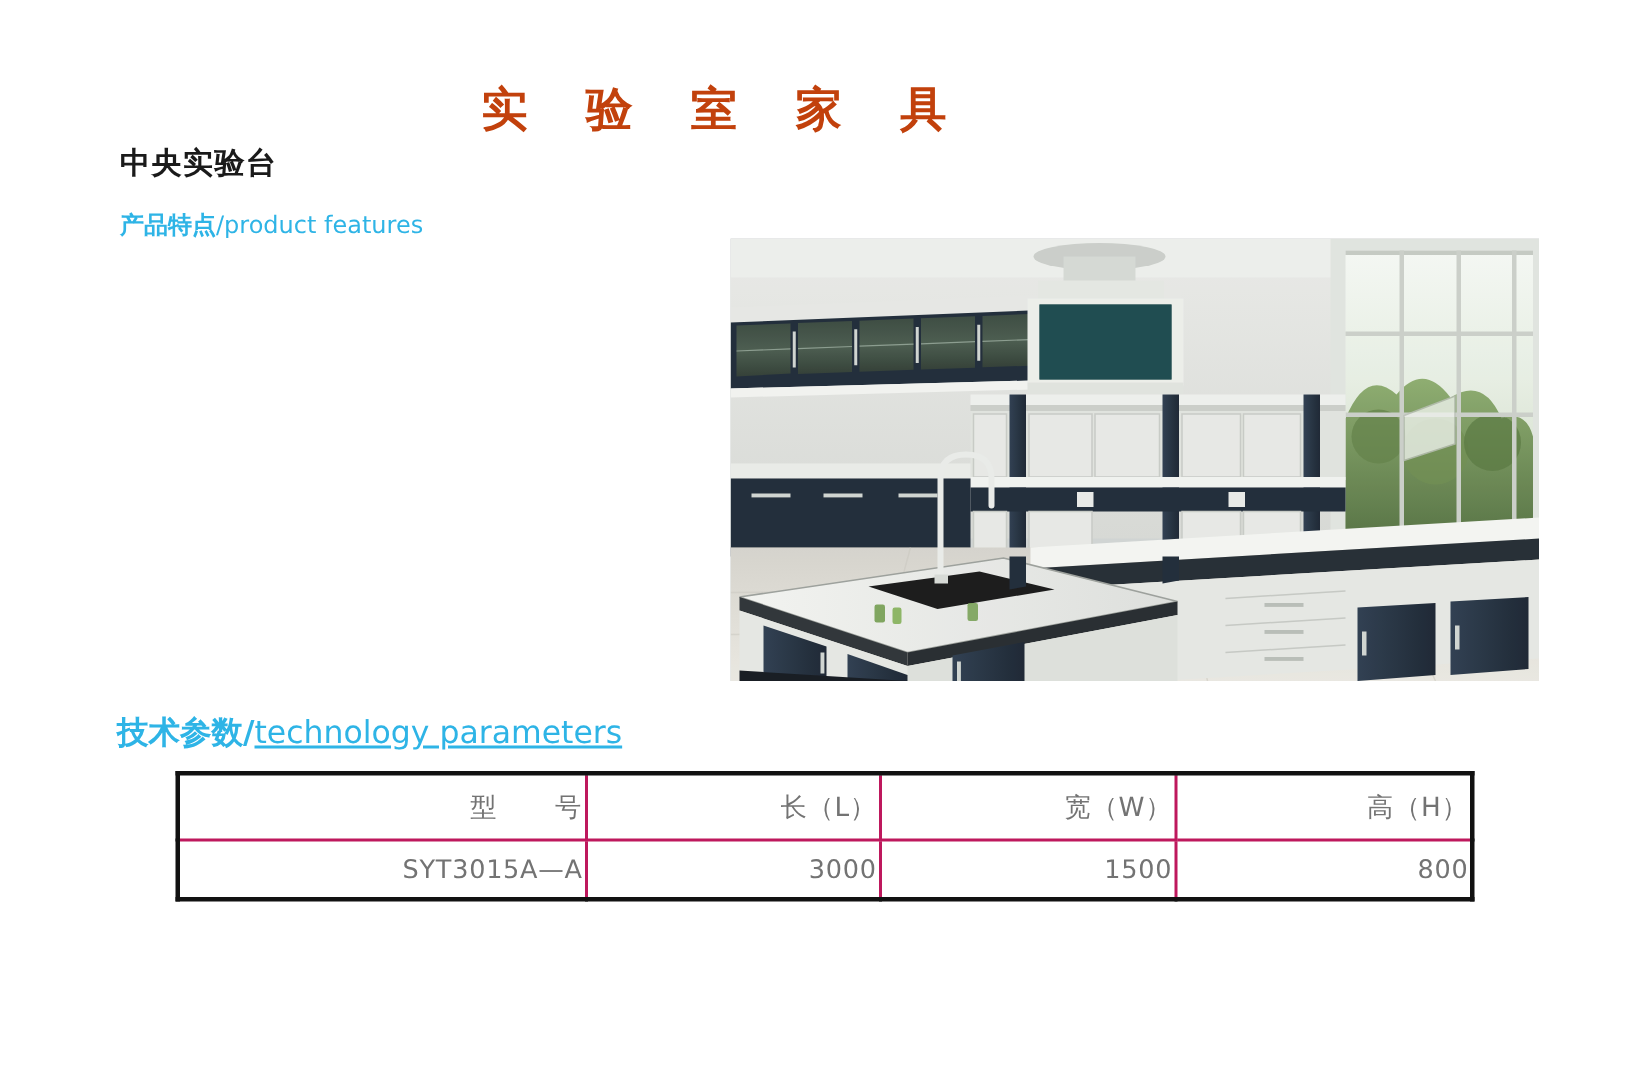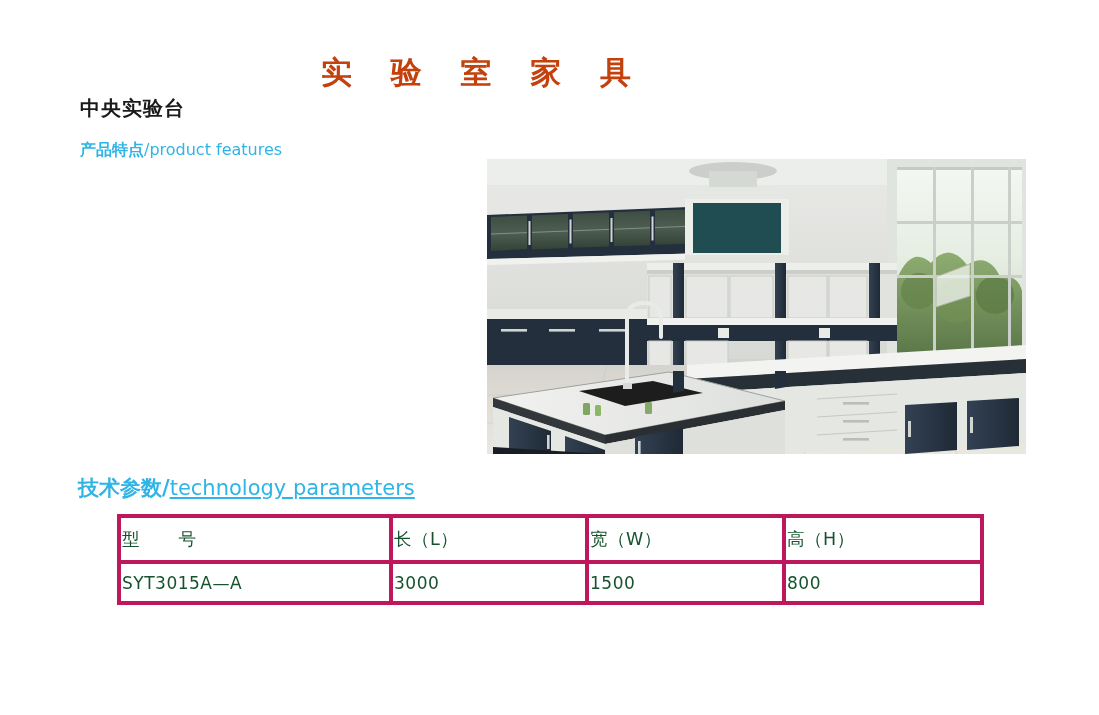--- a/index.html
+++ b/index.html
@@ -103,26 +103,26 @@
     top: 514px;
     width: 863px;
   }
   table.spec-table {
     border-collapse: collapse;
     width: 863px;
     table-layout: fixed;
     border: 3px solid #111111;
   }
   table.spec-table td {
-    border: 4px solid #be185d;
+    border: 2px solid #be185d;
     height: 35px;
-    text-align: left;
+    text-align: right;
     vertical-align: middle;
     font-size: 17px;
-    color: #14532d;
+    color: #737373;
     letter-spacing: 0.5px;
   }
   table.spec-table tr.head td {
     font-size: 17.5px;
     height: 40px;
   }
   table.spec-table tr.head td.model-head {
     letter-spacing: 1px;
   }
   .gap-sp { display: inline-block; width: 38px; }

